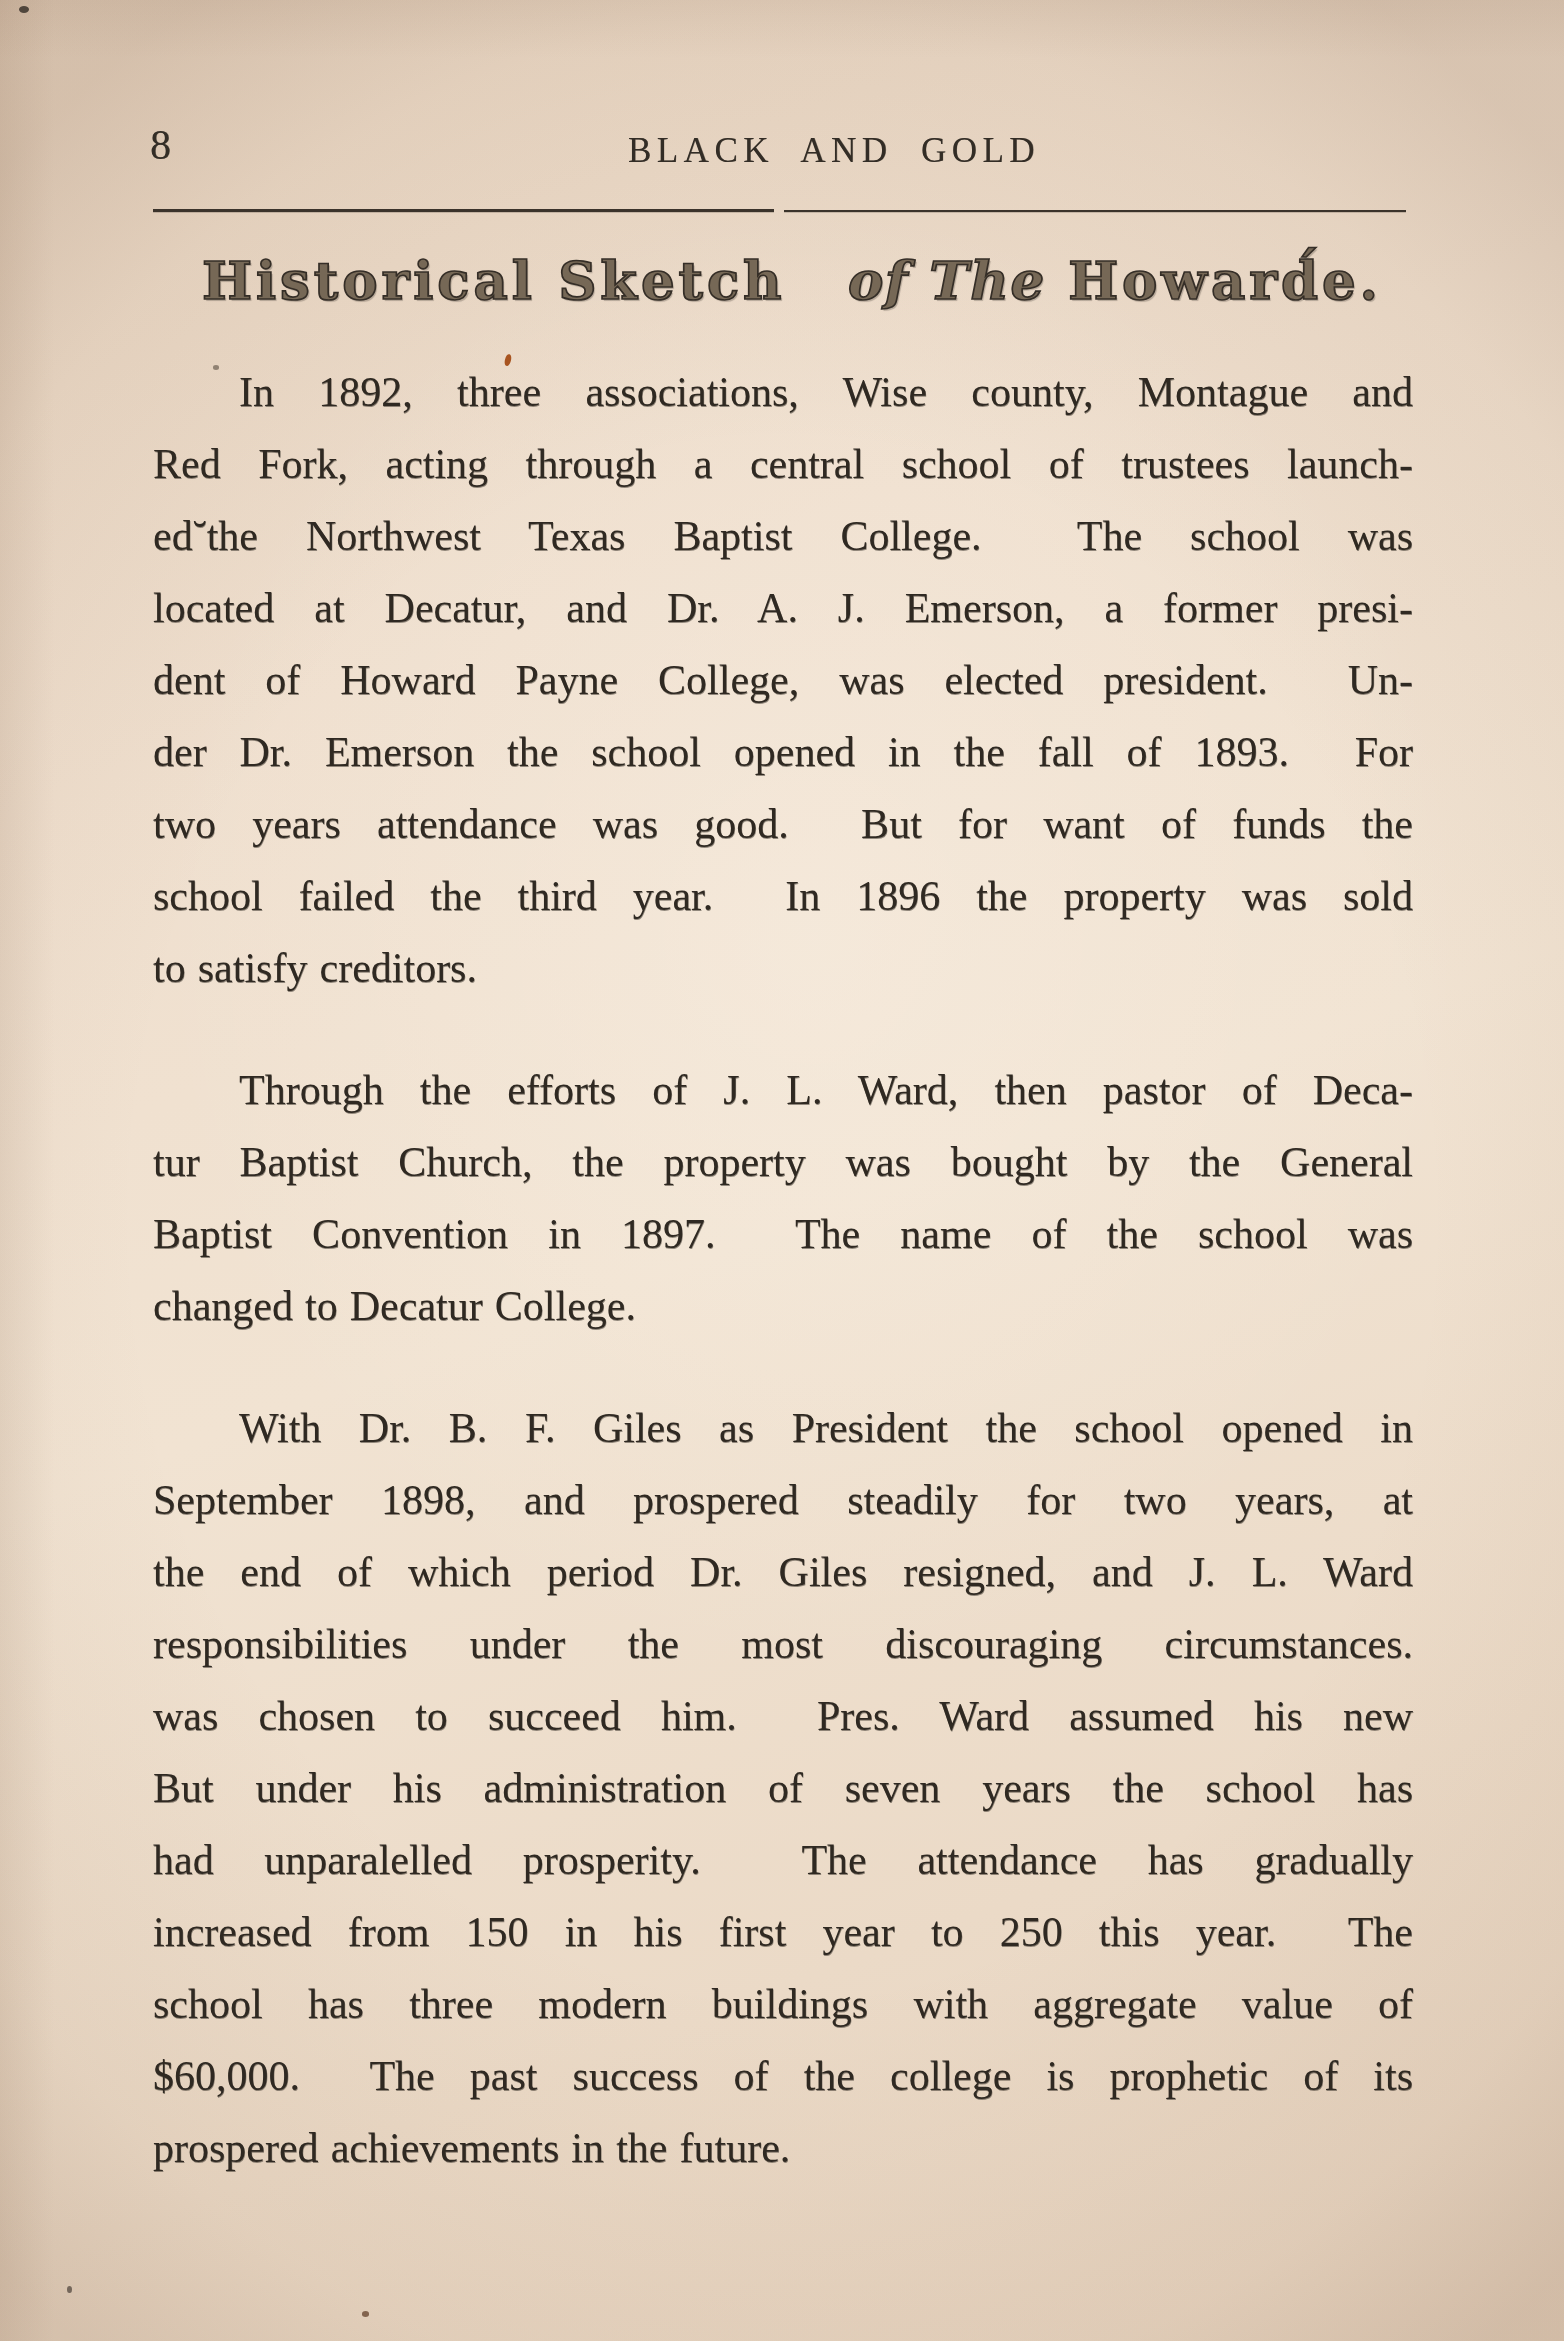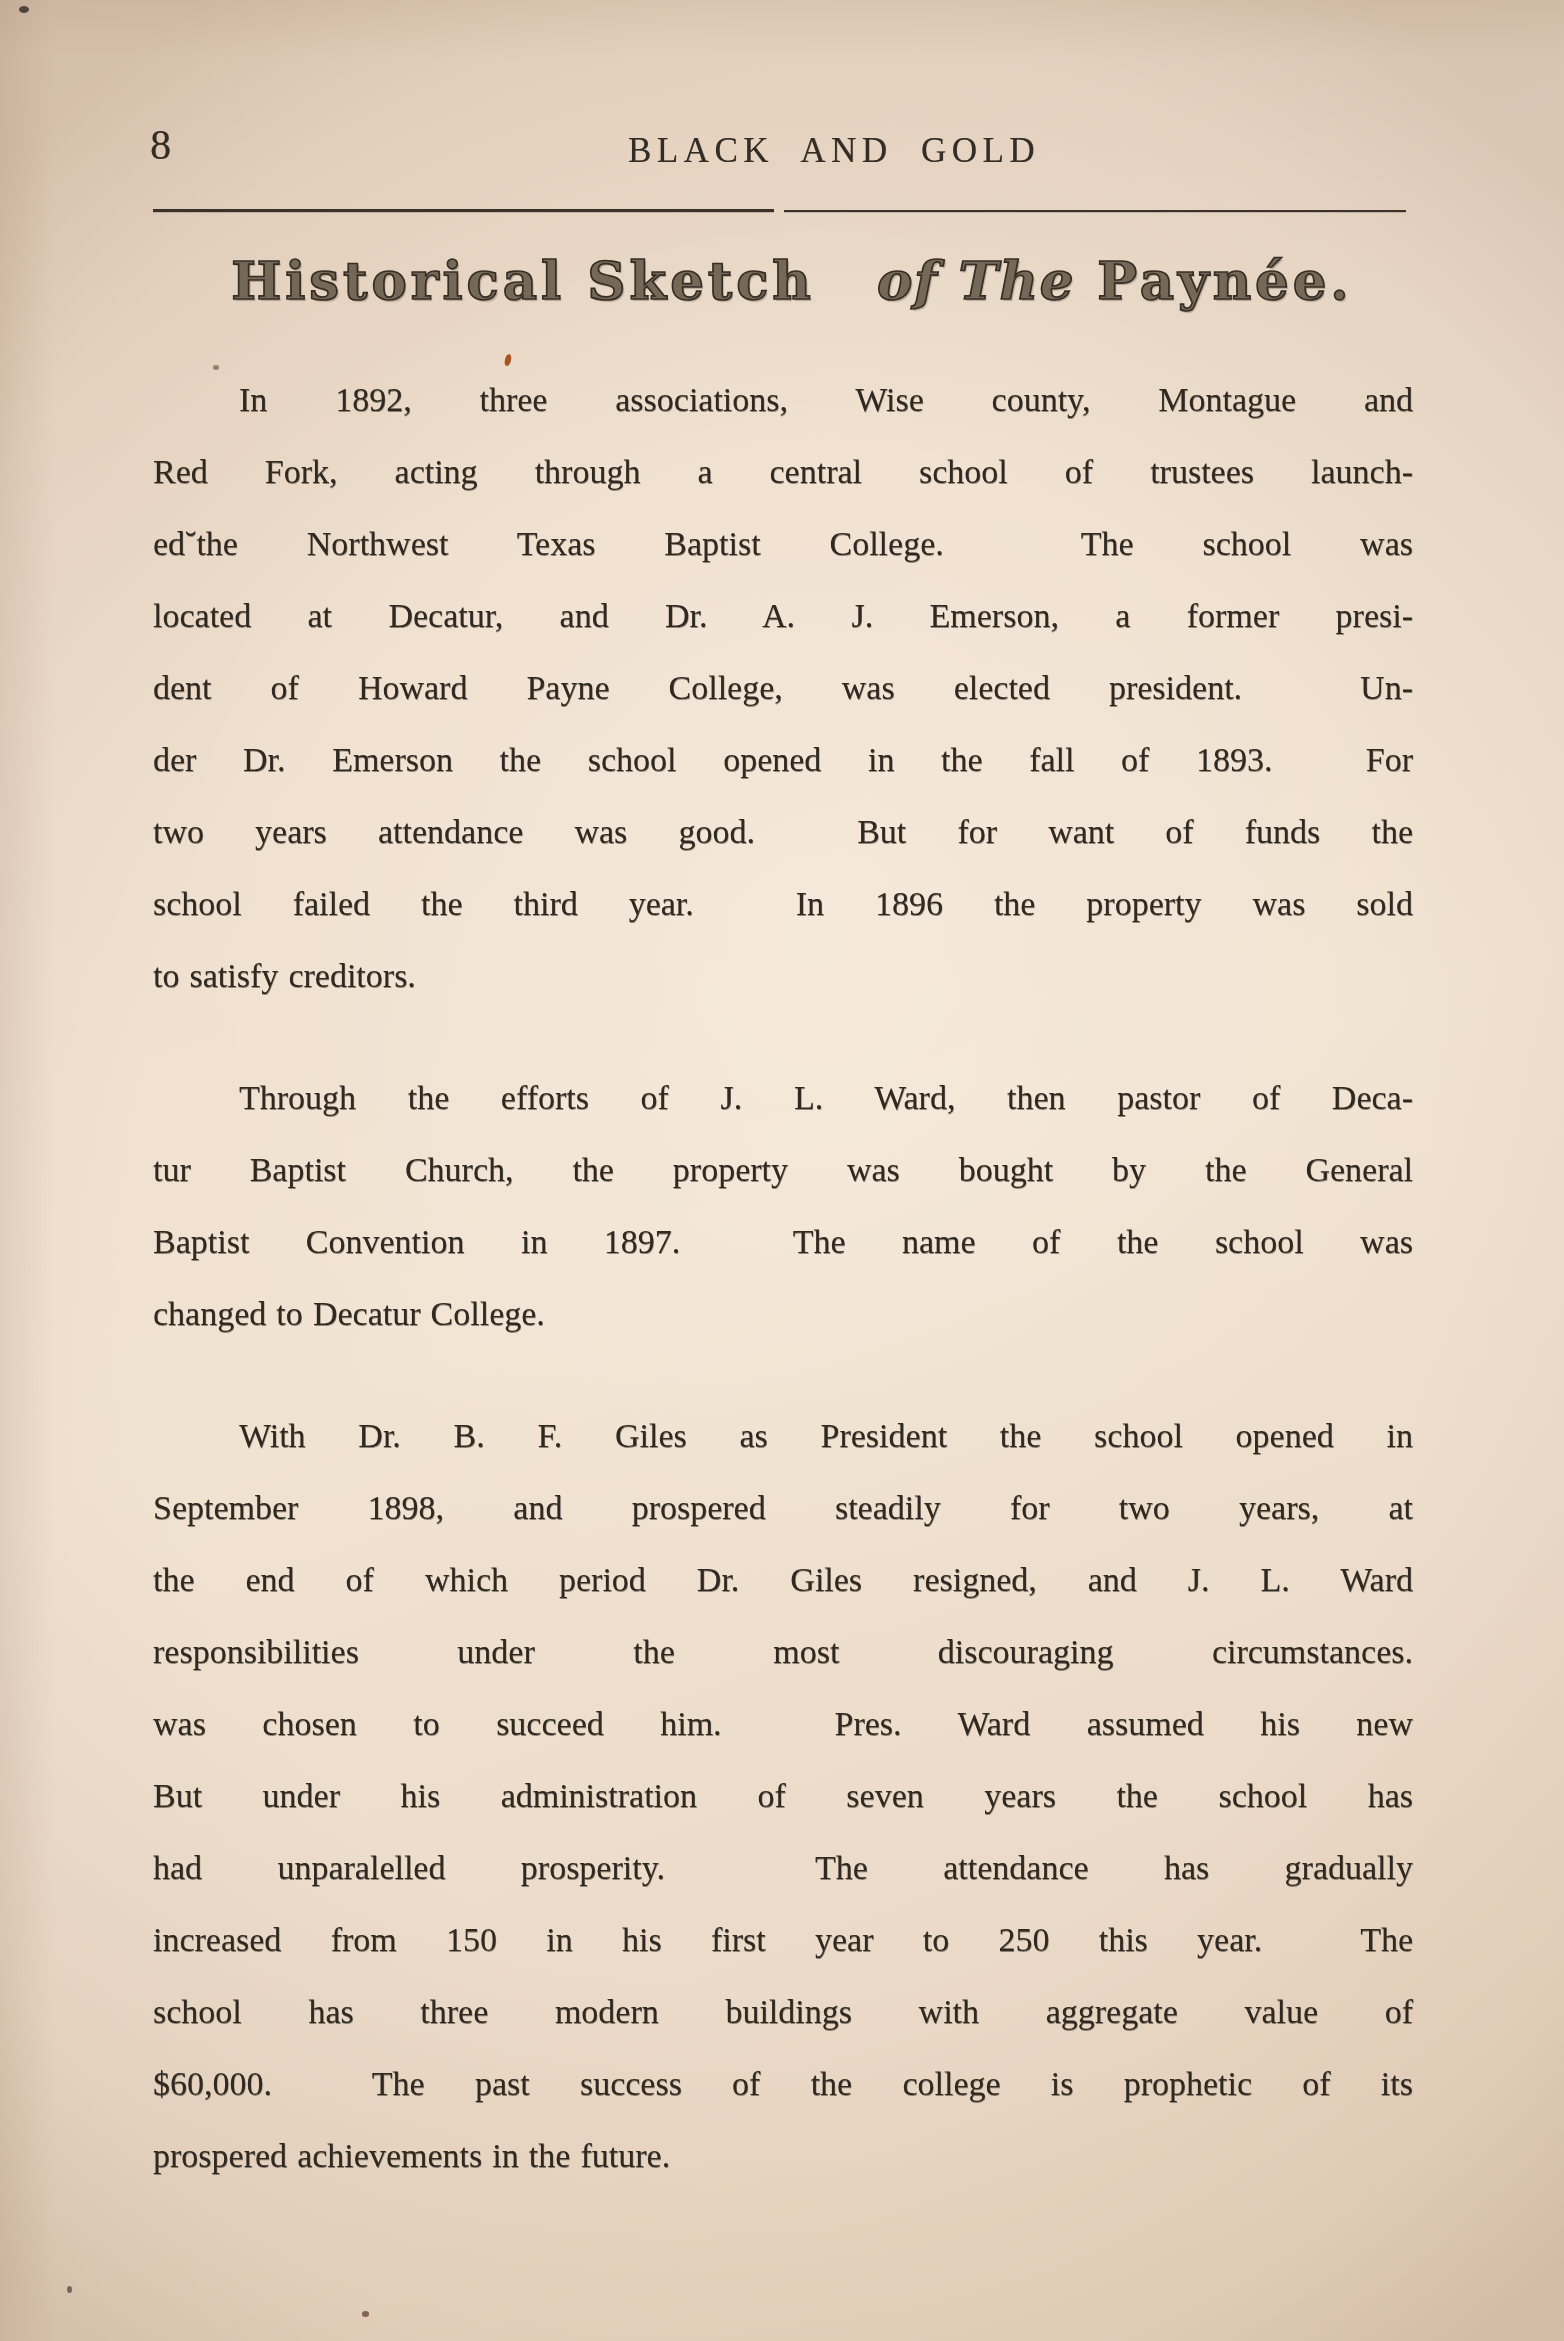--- a/index.html
+++ b/index.html
@@ -82,23 +82,23 @@
   }
   .doc-title .script {
     font-style: italic;
     letter-spacing: 1.6px;
     margin-left: 40px;
   }
 
   .body-text {
     position: absolute;
     left: 153px;
-    top: 364px;
+    top: 356px;
     width: 1260px;
-    font-size: 34px;
+    font-size: 42px;
     line-height: 72px;
     word-spacing: 1.6px;
     color: #2f2922;
     text-shadow: 0.5px 0.5px 0.5px rgba(47,41,34,0.5);
   }
   .paragraph { margin: 0; }
   .paragraph + .paragraph { margin-top: 50px; }
   .line {
     text-align: justify;
     text-align-last: justify;
@@ -121,21 +121,21 @@
 <body>
 
 <div class="page">
 
   <span class="page-number">8</span>
   <span class="running-head">BLACK AND GOLD</span>
 
   <div class="rule rule-left"></div>
   <div class="rule rule-right"></div>
 
-  <h1 class="doc-title"><span>Historical Sketch </span><span class="script">of The</span><span> Paynée.</span></h1>
+  <h1 class="doc-title"><span>Historical Sketch </span><span class="script">of The</span><span> Howard́e.</span></h1>
 
   <main class="body-text">
 
     <section class="paragraph">
       <div class="line first">In 1892, three associations, Wise county, Montague and</div>
       <div class="line">Red Fork, acting through a central school of trustees launch-</div>
       <div class="line">ed˘the Northwest Texas Baptist College.&nbsp; The school was</div>
       <div class="line">located at Decatur, and Dr. A. J. Emerson, a former presi-</div>
       <div class="line">dent of Howard Payne College, was elected president.&nbsp; Un-</div>
       <div class="line">der Dr. Emerson the school opened in the fall of 1893.&nbsp; For</div>

